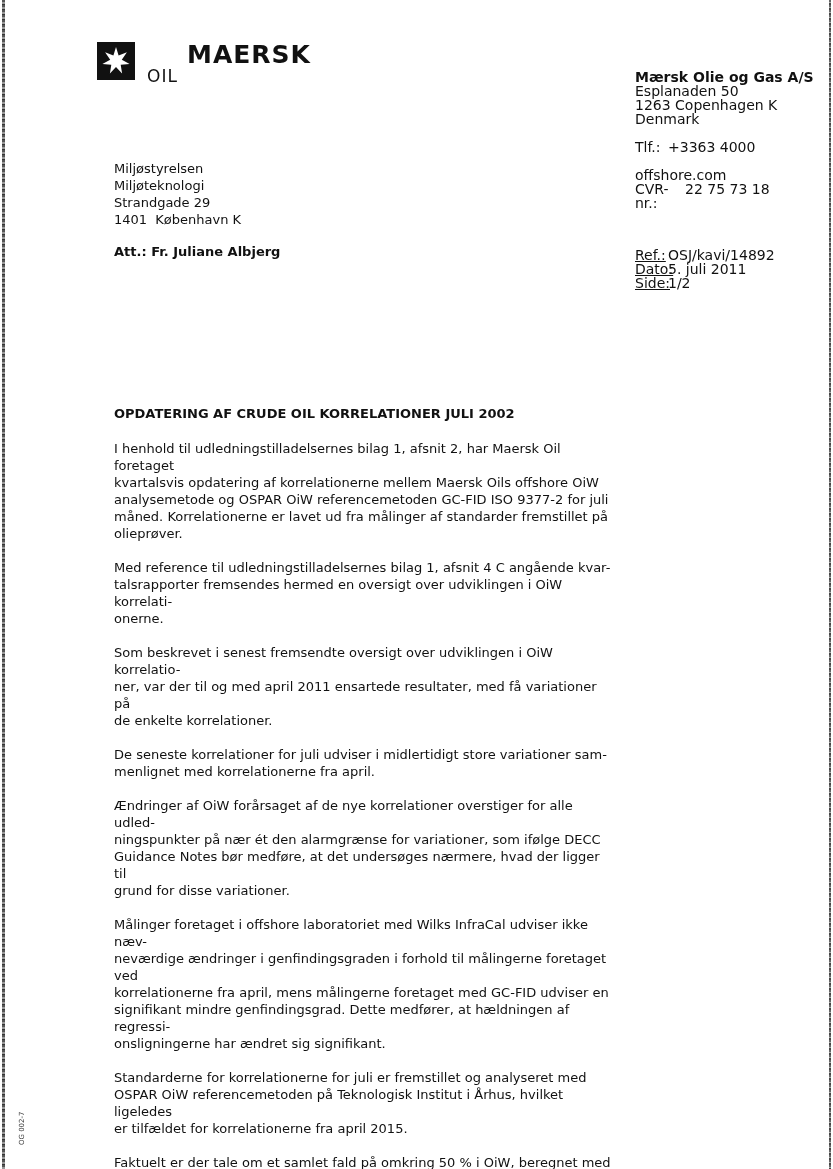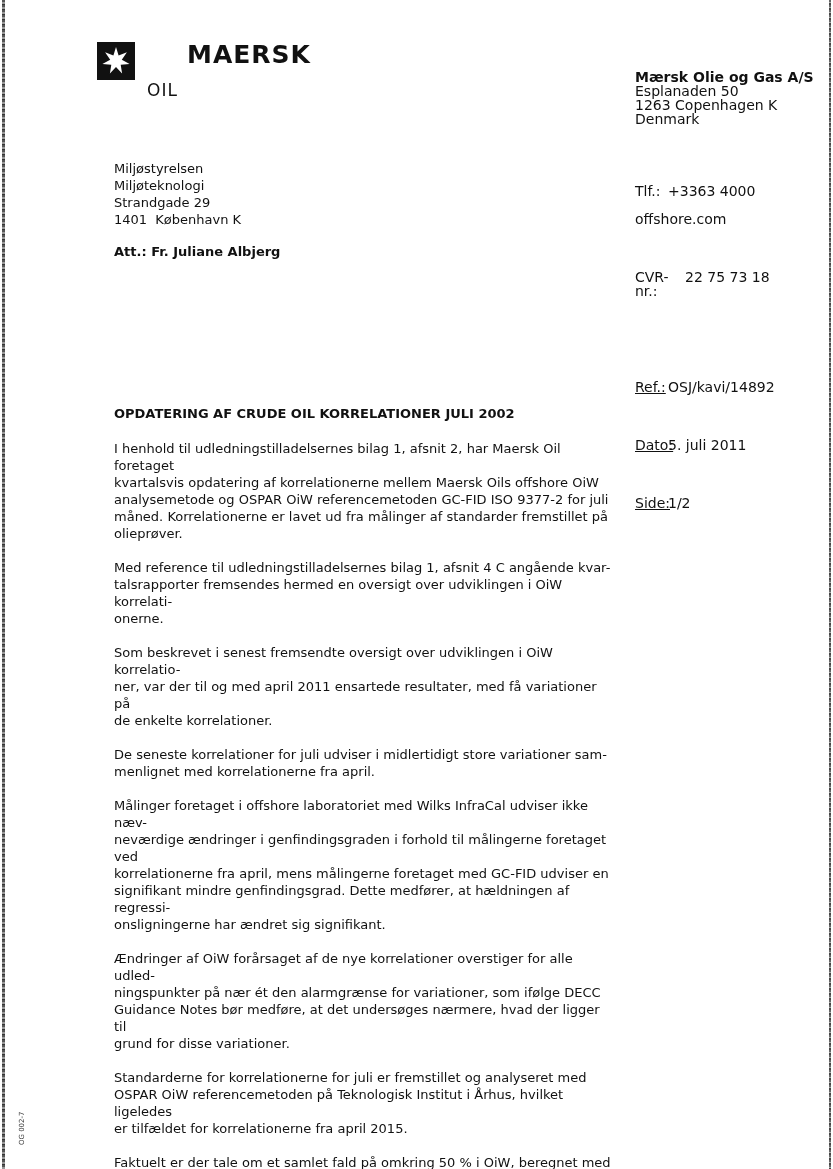--- a/index.html
+++ b/index.html
@@ -4,26 +4,26 @@
 <style>
   html, body { margin: 0; padding: 0; background: #ffffff; }
   body { width: 833px; height: 1169px; position: relative; overflow: hidden; font-family: "DejaVu Sans", sans-serif; color: #111; }
   .scan-edge-left { position: absolute; left: 2px; top: 0; width: 3px; height: 1169px; background: repeating-linear-gradient(180deg, #555 0 2px, #999 2px 4px, #333 4px 5px); }
   .scan-edge-right { position: absolute; left: 829px; top: 0; width: 2px; height: 1169px; background: repeating-linear-gradient(180deg, #666 0 2px, #aaa 2px 3px, #444 3px 5px); }
 
   .logo { position: absolute; left: 97px; top: 42px; display: flex; align-items: flex-start; }
   .logo-box { width: 38px; height: 38px; background: #111; display: flex; align-items: center; justify-content: center; }
   .logo-text { margin-left: 12px; line-height: 1; }
   .logo-main { font-family: "DejaVu Sans", sans-serif; font-weight: bold; font-size: 25px; letter-spacing: 1px; display: block; margin-left: 40px; }
-  .logo-sub { font-family: "DejaVu Sans", sans-serif; font-size: 17px; letter-spacing: 1px; display: block; margin-top: 15px; }
+  .logo-sub { font-family: "DejaVu Sans", sans-serif; font-size: 17px; letter-spacing: 1px; display: block; margin-top: 1px; }
 
   .sender { position: absolute; left: 635px; top: 70px; font-size: 14px; line-height: 14px; }
   .sender .name { font-weight: bold; }
   .sender .gap { height: 14px; }
-  .sender .row { display: flex; margin-top: 44px; }
+  .sender .row { display: flex; }
   .sender .lbl-wide { width: 50px; }
   .sender .lbl-ref { width: 33px; text-decoration: underline; }
 
   .recipient { position: absolute; left: 114px; top: 160px; font-size: 13px; line-height: 17px; }
   .att { position: absolute; left: 114px; top: 244px; font-size: 13px; font-weight: bold; }
 
   .title { position: absolute; left: 114px; top: 406px; font-size: 13px; font-weight: bold; }
   .body { position: absolute; left: 114px; top: 440px; width: 500px; font-size: 13px; line-height: 17px; }
   .body p { margin: 0 0 17px 0; white-space: pre-line; }
 
@@ -97,29 +97,29 @@
 måned. Korrelationerne er lavet ud fra målinger af standarder fremstillet på
 olieprøver.</p>
   <p>Med reference til udledningstilladelsernes bilag 1, afsnit 4 C angående kvar-
 talsrapporter fremsendes hermed en oversigt over udviklingen i OiW korrelati-
 onerne.</p>
   <p>Som beskrevet i senest fremsendte oversigt over udviklingen i OiW korrelatio-
 ner, var der til og med april 2011 ensartede resultater, med få variationer på
 de enkelte korrelationer.</p>
   <p>De seneste korrelationer for juli udviser i midlertidigt store variationer sam-
 menlignet med korrelationerne fra april.</p>
+  <p>Ændringer af OiW forårsaget af de nye korrelationer overstiger for alle udled-
+ningspunkter på nær ét den alarmgrænse for variationer, som ifølge DECC
+Guidance Notes bør medføre, at det undersøges nærmere, hvad der ligger til
+grund for disse variationer.</p>
   <p>Målinger foretaget i offshore laboratoriet med Wilks InfraCal udviser ikke næv-
 neværdige ændringer i genfindingsgraden i forhold til målingerne foretaget ved
 korrelationerne fra april, mens målingerne foretaget med GC-FID udviser en
 signifikant mindre genfindingsgrad. Dette medfører, at hældningen af regressi-
 onsligningerne har ændret sig signifikant.</p>
-  <p>Ændringer af OiW forårsaget af de nye korrelationer overstiger for alle udled-
-ningspunkter på nær ét den alarmgrænse for variationer, som ifølge DECC
-Guidance Notes bør medføre, at det undersøges nærmere, hvad der ligger til
-grund for disse variationer.</p>
   <p>Standarderne for korrelationerne for juli er fremstillet og analyseret med
 OSPAR OiW referencemetoden på Teknologisk Institut i Århus, hvilket ligeledes
 er tilfældet for korrelationerne fra april 2015.</p>
   <p>Faktuelt er der tale om et samlet fald på omkring 50 % i OiW, beregnet med
 disse nye korrelationer i forhold til korrelationer fra april.</p>
 
 </div>
 
 <div class="footer-code">OG 002-7</div>
 

